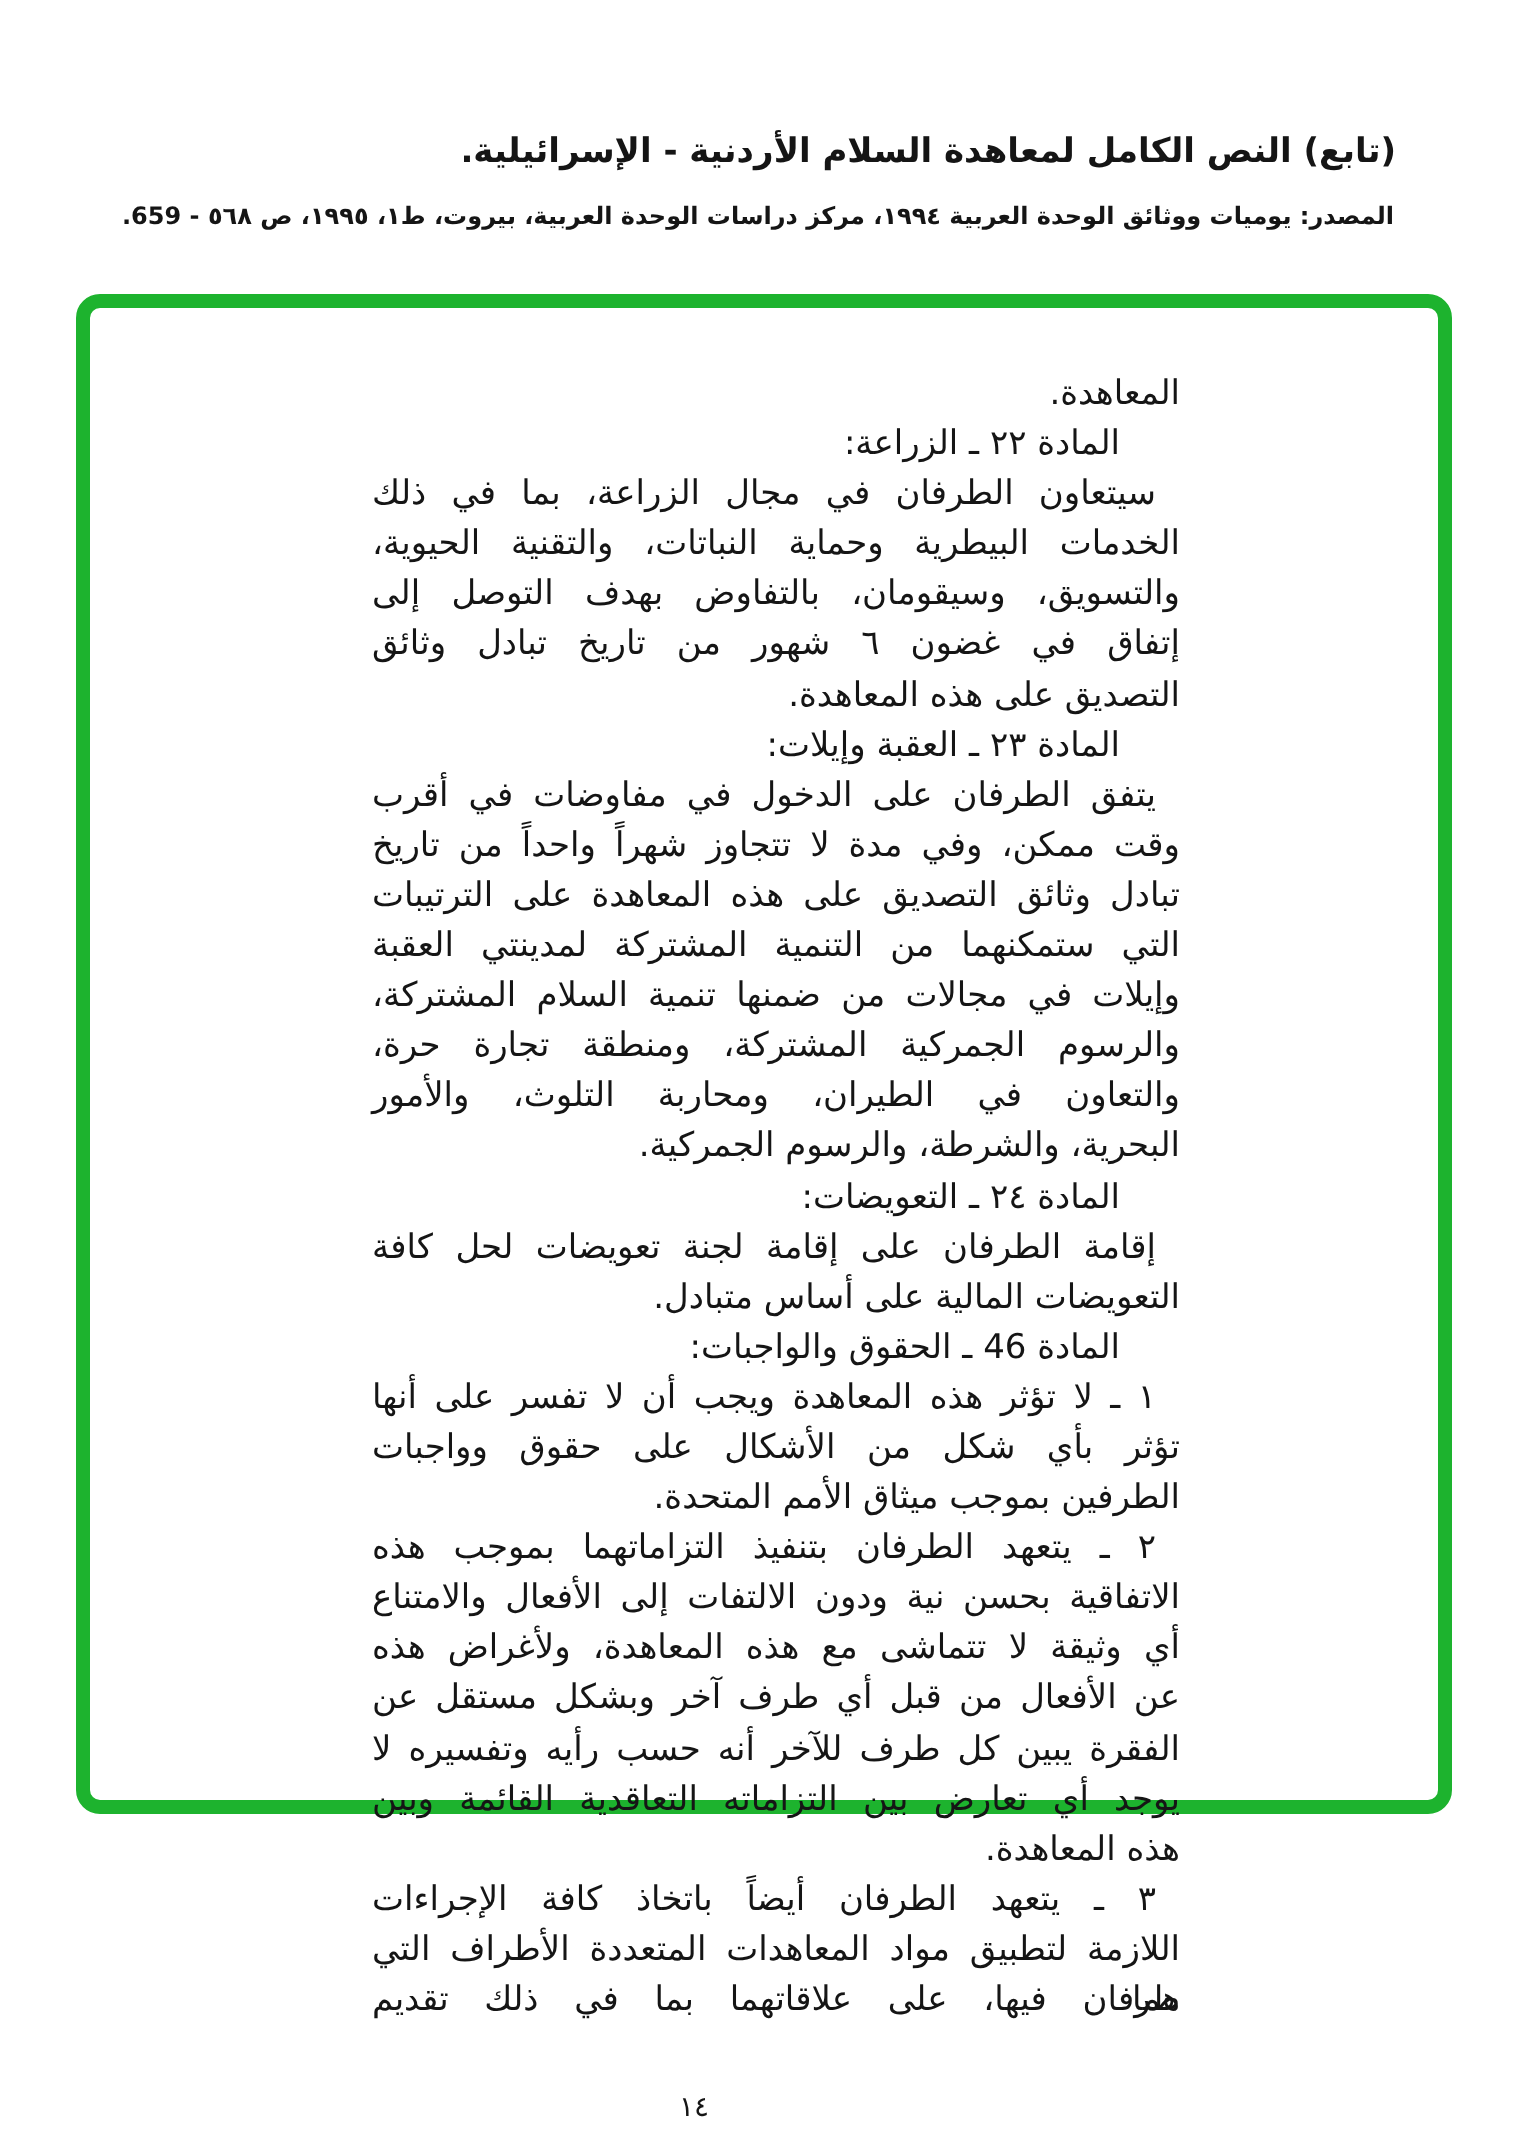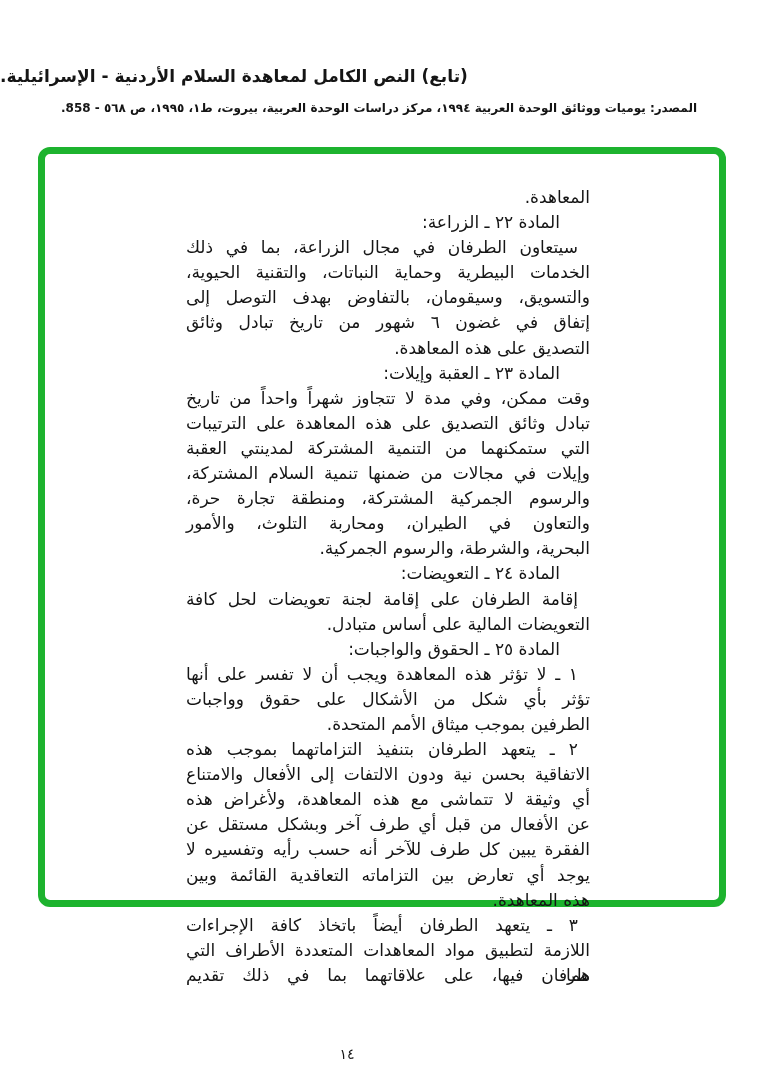--- a/index.html
+++ b/index.html
@@ -16,21 +16,21 @@
     position: relative;
     width: 758px;
     height: 1078px;
     background: #ffffff;
   }
   .doc-title {
     position: absolute;
     top: 66px;
     left: 0;
     width: 698px;
-    text-align: left;
+    text-align: right;
     direction: rtl;
     font-size: 17px;
     font-weight: bold;
     letter-spacing: 0;
   }
   .doc-source {
     position: absolute;
     top: 101px;
     left: 0;
     width: 758px;
@@ -81,43 +81,44 @@
     font-size: 14px;
   }
 </style>
 </head>
 <body style="background: rgb(255, 255, 255); color: rgb(21, 21, 21);">
 
 <div class="page">
 
   <div class="doc-title">(تابع) النص الكامل لمعاهدة السلام الأردنية - الإسرائيلية.</div>
 
-  <div class="doc-source">المصدر: يوميات ووثائق الوحدة العربية ١٩٩٤، مركز دراسات الوحدة العربية، بيروت، ط١، ١٩٩٥، ص ٥٦٨ - 858.</div>
+  <div class="doc-source">المصدر: يوميات ووثائق الوحدة العربية ١٩٩٤، مركز دراسات الوحدة العربية، بيروت، ط١، ١٩٩٥، ص ٥٦٨ - 659.</div>
 
   <div class="treaty-frame" style="border-color: rgb(29, 179, 46);">
     <div class="text-column">
         <div class="line line-end">المعاهدة.</div>
         <div class="line line-heading">المادة ٢٢ ـ الزراعة:</div>
         <div class="line line-start">سيتعاون الطرفان في مجال الزراعة، بما في ذلك</div>
         <div class="line line-body">الخدمات البيطرية وحماية النباتات، والتقنية الحيوية،</div>
         <div class="line line-body">والتسويق، وسيقومان، بالتفاوض بهدف التوصل إلى</div>
         <div class="line line-body">إتفاق في غضون ٦ شهور من تاريخ تبادل وثائق</div>
         <div class="line line-end">التصديق على هذه المعاهدة.</div>
         <div class="line line-heading">المادة ٢٣ ـ العقبة وإيلات:</div>
+        <div class="line line-start">يتفق الطرفان على الدخول في مفاوضات في أقرب</div>
         <div class="line line-body">وقت ممكن، وفي مدة لا تتجاوز شهراً واحداً من تاريخ</div>
         <div class="line line-body">تبادل وثائق التصديق على هذه المعاهدة على الترتيبات</div>
         <div class="line line-body">التي ستمكنهما من التنمية المشتركة لمدينتي العقبة</div>
         <div class="line line-body">وإيلات في مجالات من ضمنها تنمية السلام المشتركة،</div>
         <div class="line line-body">والرسوم الجمركية المشتركة، ومنطقة تجارة حرة،</div>
         <div class="line line-body">والتعاون في الطيران، ومحاربة التلوث، والأمور</div>
         <div class="line line-end">البحرية، والشرطة، والرسوم الجمركية.</div>
         <div class="line line-heading">المادة ٢٤ ـ التعويضات:</div>
         <div class="line line-start">إقامة الطرفان على إقامة لجنة تعويضات لحل كافة</div>
         <div class="line line-end">التعويضات المالية على أساس متبادل.</div>
-        <div class="line line-heading">المادة ٢٥ ـ الحقوق والواجبات:</div>
+        <div class="line line-heading">المادة 46 ـ الحقوق والواجبات:</div>
         <div class="line line-start">١ ـ لا تؤثر هذه المعاهدة ويجب أن لا تفسر على أنها</div>
         <div class="line line-body">تؤثر بأي شكل من الأشكال على حقوق وواجبات</div>
         <div class="line line-end">الطرفين بموجب ميثاق الأمم المتحدة.</div>
         <div class="line line-start">٢ ـ يتعهد الطرفان بتنفيذ التزاماتهما بموجب هذه</div>
         <div class="line line-body">الاتفاقية بحسن نية ودون الالتفات إلى الأفعال والامتناع</div>
         <div class="line line-body">أي وثيقة لا تتماشى مع هذه المعاهدة، ولأغراض هذه</div>
         <div class="line line-body">عن الأفعال من قبل أي طرف آخر وبشكل مستقل عن</div>
         <div class="line line-body">الفقرة يبين كل طرف للآخر أنه حسب رأيه وتفسيره لا</div>
         <div class="line line-body">يوجد أي تعارض بين التزاماته التعاقدية القائمة وبين</div>
         <div class="line line-end">هذه المعاهدة.</div>

